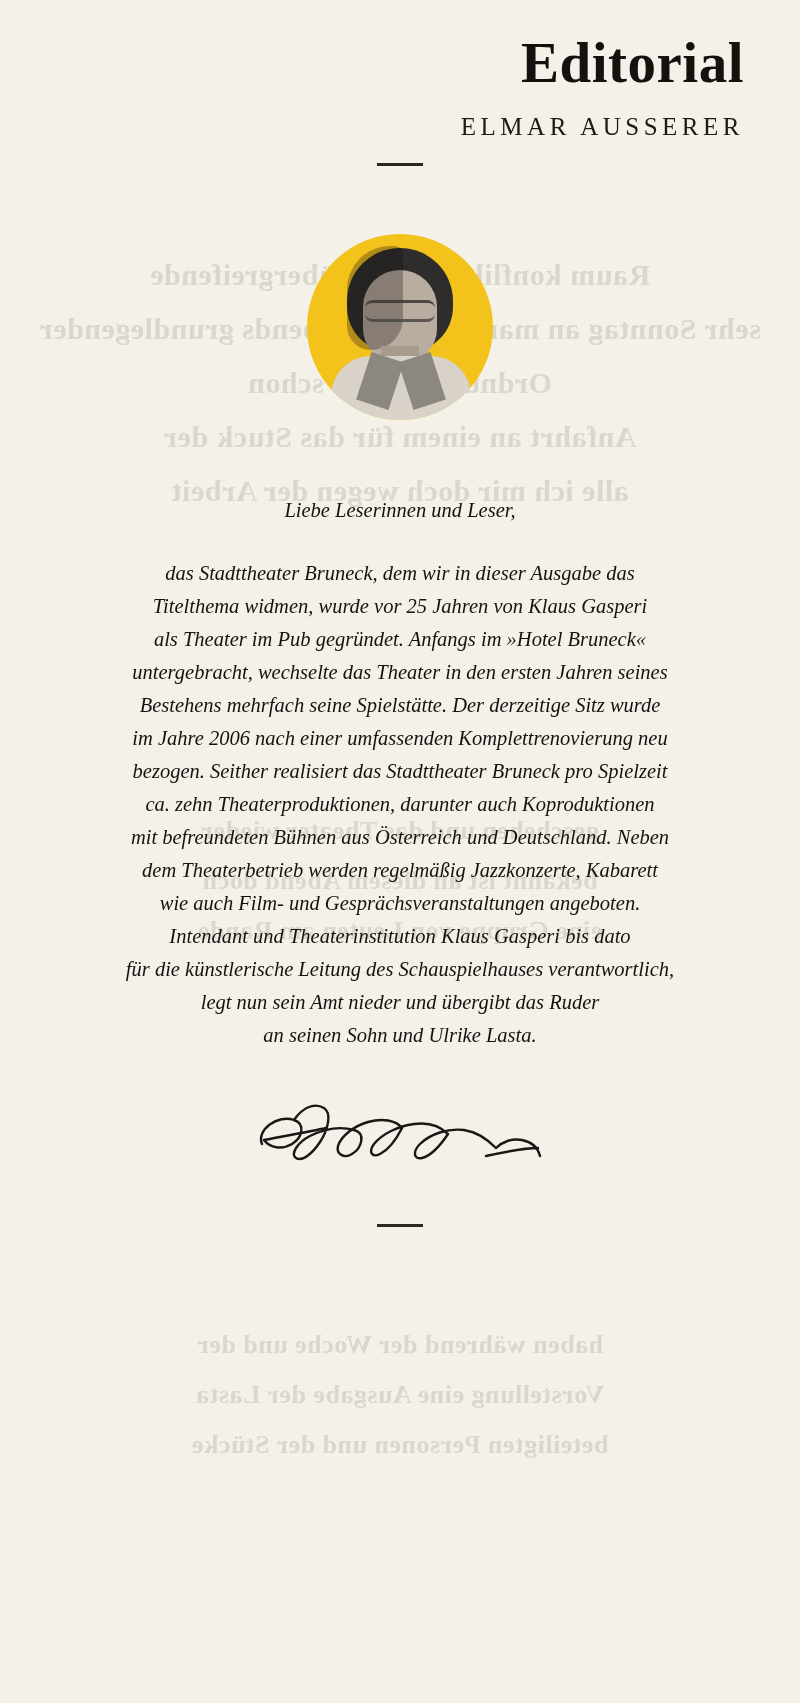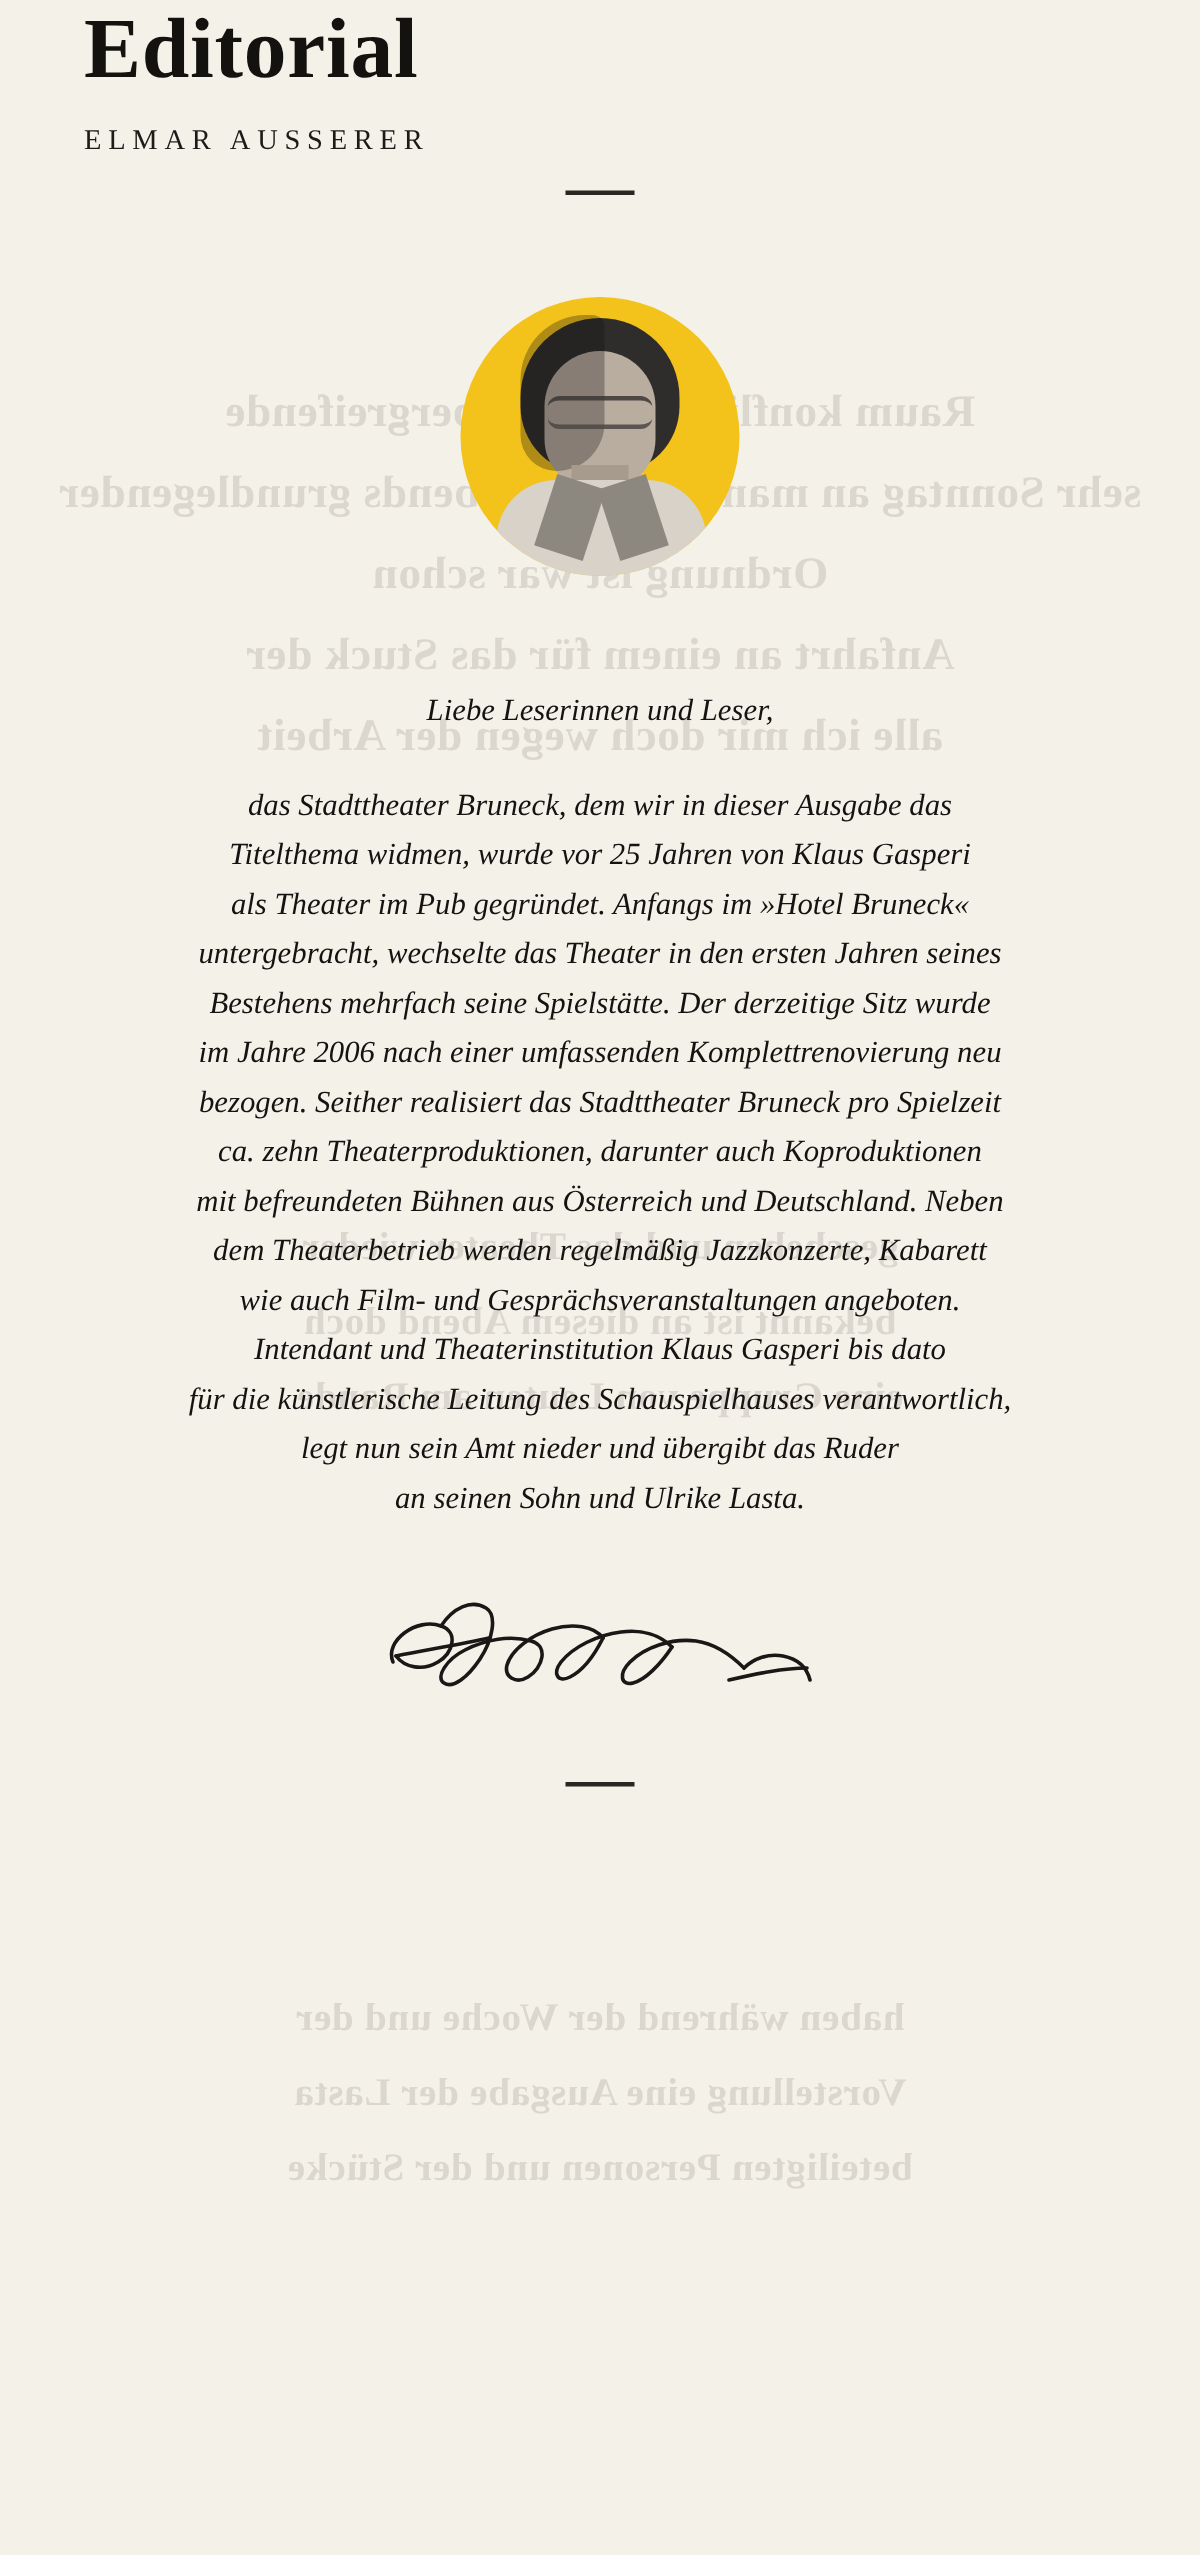--- a/index.html
+++ b/index.html
@@ -40,34 +40,34 @@
   .page {
     position: relative;
     z-index: 2;
     width: 800px;
     height: 1703px;
     box-sizing: border-box;
     padding: 0 56px;
   }
 
   .masthead {
-    text-align: left;
-    padding-top: 0;
+    text-align: right;
+    padding-top: 30px;
   }
   .masthead h1 {
     margin: 0;
     font-family: "Liberation Serif", serif;
     font-weight: bold;
     font-size: 57px;
     letter-spacing: 0.5px;
     color: #14120f;
   }
   .byline {
     margin-top: 18px;
-    font-size: 19px;
+    font-size: 25px;
     letter-spacing: 4.5px;
     color: #1d1b18;
     font-family: "Liberation Serif", serif;
   }
   .rule {
     width: 46px;
     height: 3px;
     background: #2a2621;
     margin: 22px auto 0;
   }

